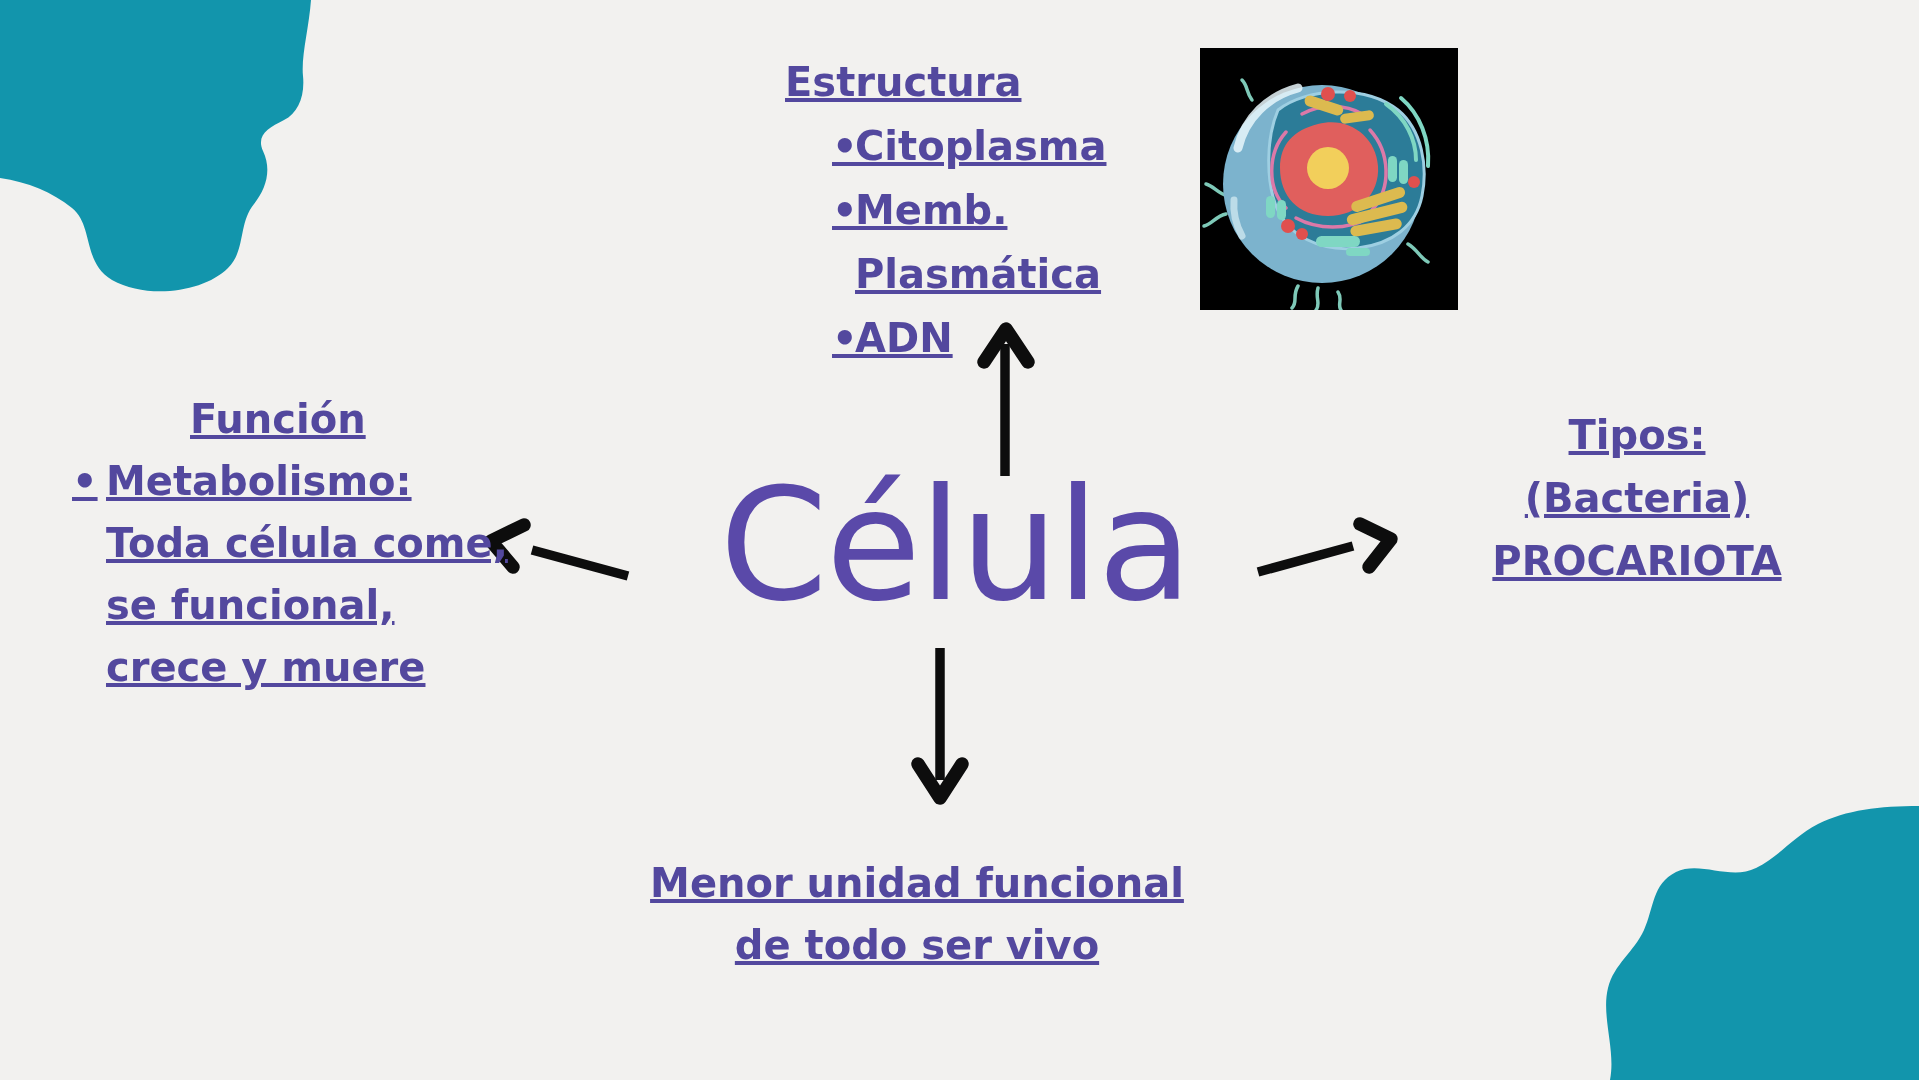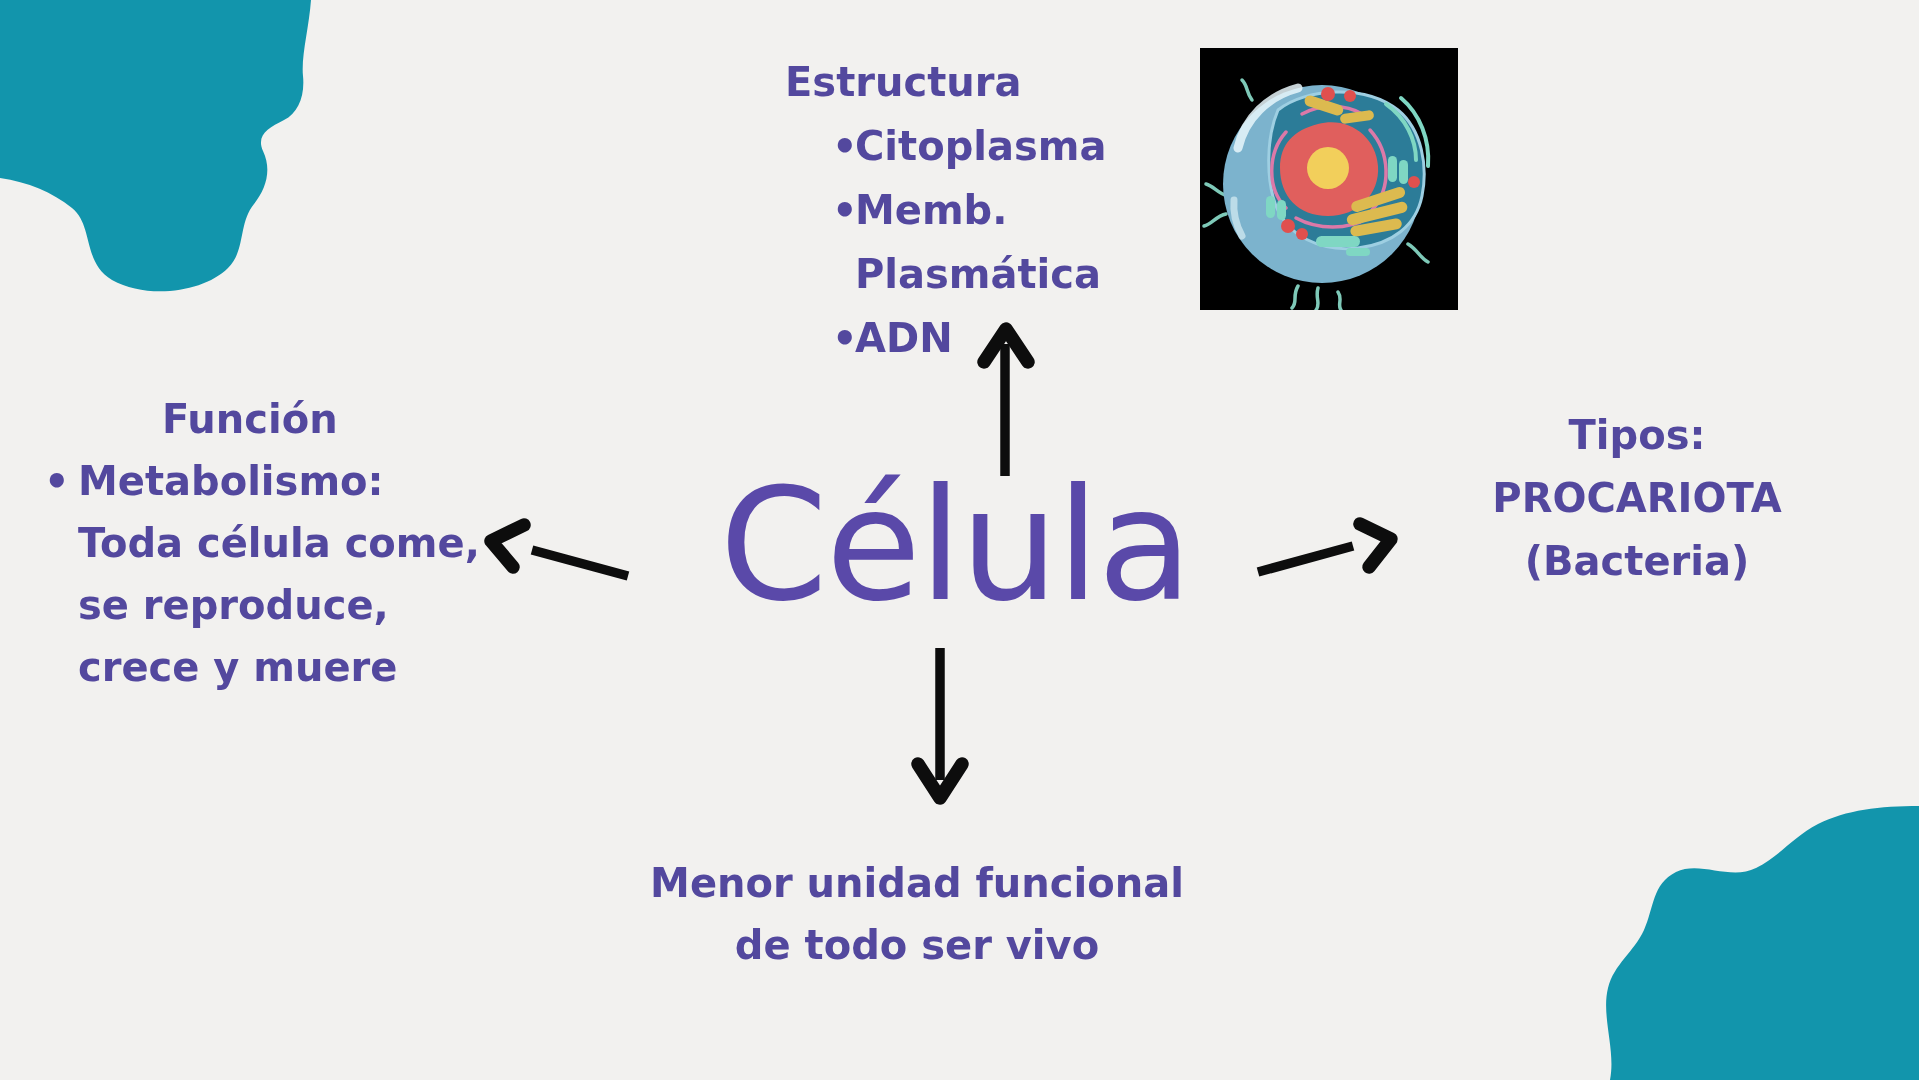--- a/index.html
+++ b/index.html
@@ -16,32 +16,32 @@
     background:var(--background);
     font-family:"DejaVu Sans","Liberation Sans",sans-serif;
     overflow:hidden;
   }
   svg.layer{position:absolute;left:0;top:0;width:1919px;height:1080px;}
   .blob{fill:var(--teal);}
   .shaft{stroke:var(--arrow);stroke-width:9.5;fill:none;stroke-linecap:butt;}
   .head{stroke:var(--arrow);stroke-width:13.5;fill:none;stroke-linecap:round;stroke-linejoin:round;}
 
   .block{position:absolute;color:var(--purple);font-weight:bold;font-size:40px;}
-  .block .line, .block .b-title{height:64px;display:flex;align-items:center;}
+  .block .line, .block .b-title{height:64px;display:flex;align-items:center;text-decoration:underline;}
   .dot{display:inline-block;text-align:left;}
 
   
   .estructura{left:785px;top:50px;line-height:64px;}
   .estructura .line.bullet{padding-left:47px;}
   .estructura .dot{width:23px;}
   .estructura .line.cont{padding-left:70px;}
 
   
   .funcion{left:44px;top:388px;}
-  .funcion .line,.funcion .b-title{height:62px;}
+  .funcion .line,.funcion .b-title{height:62px;margin-left:28px;}
   .funcion .b-title{padding-left:118px;}
   .funcion .dot{width:34px;}
   .funcion .line.cont{padding-left:34px;text-align:right;}
 
   
   .tipos{left:1441px;top:403px;width:392px;text-align:center;}
   .tipos .line,.tipos .b-title{height:63px;justify-content:center;}
 
   
   .definicion{left:637px;top:852px;width:560px;}
@@ -113,34 +113,34 @@
   <div class="block funcion">
     <div class="b-title">Función</div>
     <div class="line bullet">
       <span class="dot">•</span>
       <span>Metabolismo:</span>
     </div>
     <div class="line cont">
       <span>Toda célula come,</span>
     </div>
     <div class="line cont">
-      <span>se reproduce,</span>
+      <span>se funcional,</span>
     </div>
     <div class="line cont">
       <span>crece y muere</span>
     </div>
   </div>
 
   <div class="block tipos">
     <div class="b-title">Tipos:</div>
     <div class="line">
+      <span>(Bacteria)</span>
+    </div>
+    <div class="line">
       <span>PROCARIOTA</span>
-    </div>
-    <div class="line">
-      <span>(Bacteria)</span>
     </div>
   </div>
 
   <div class="block definicion">
     <div class="line">
       <span>Menor unidad funcional</span>
     </div>
     <div class="line">
       <span>de todo ser vivo</span>
     </div>

